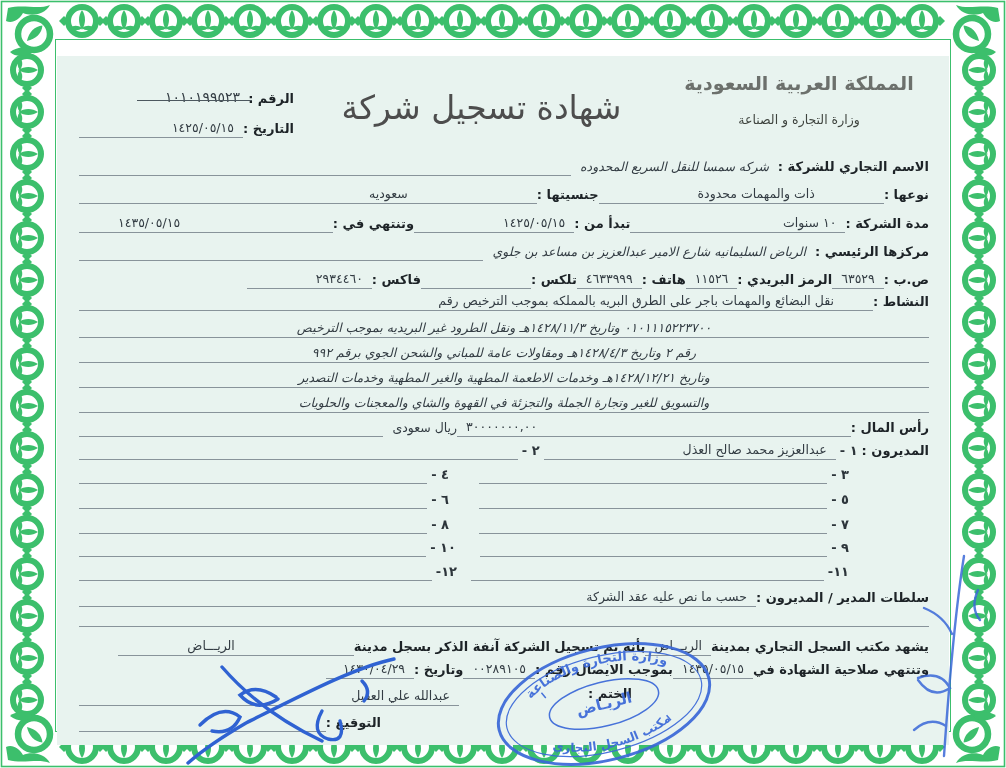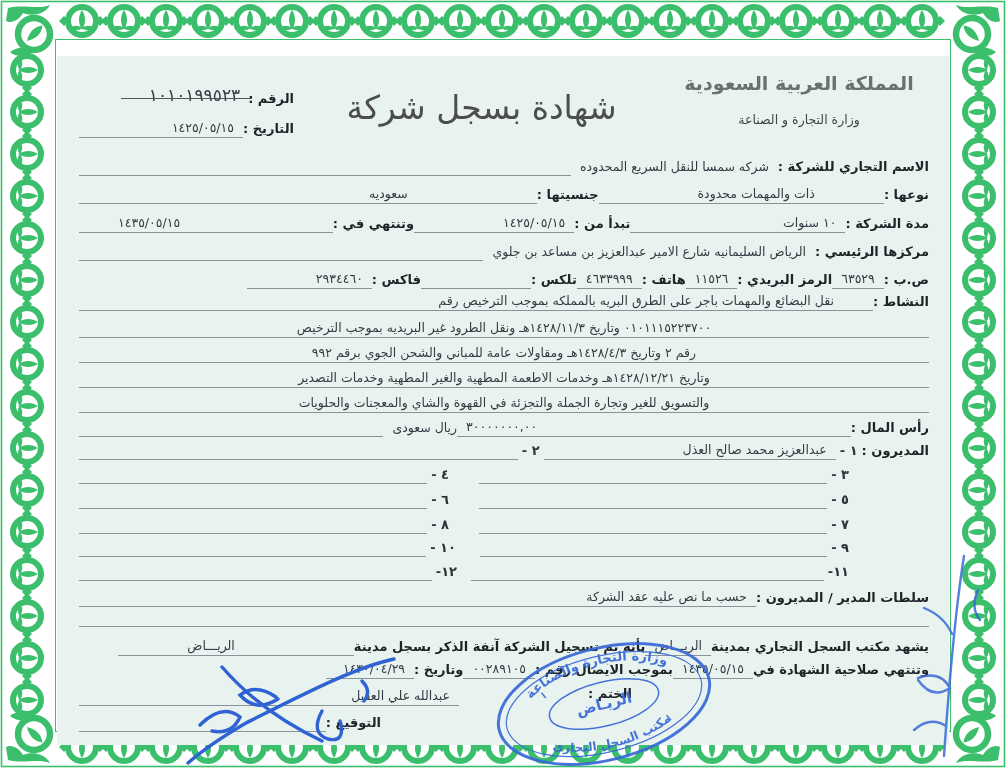--- a/index.html
+++ b/index.html
@@ -10,24 +10,24 @@
   .hdr{display:flex;direction:rtl;height:86px;}
   .ministry{width:260px;text-align:center;padding-top:8px;}
   .kingdom{font-size:19px;font-weight:bold;color:#6c706c;letter-spacing:.5px;}
   .minline{font-size:12.5px;color:#3f443f;margin-top:18px;letter-spacing:2px;}
   .titleblock{flex:1;text-align:center;padding-top:24px;}
   .bigtitle{font-size:33px;color:#4d4d4d;letter-spacing:1px;transform:scaleY(1.05);}
   .numsblock{width:215px;padding-top:14px;font-size:13px;}
   .nrow{display:flex;direction:rtl;align-items:flex-end;height:30px;}
   .lb{font-weight:bold;color:#1d2327;white-space:nowrap;padding-bottom:2px;font-size:13px;}
   .v{color:#333c43;letter-spacing:1.1px;border-bottom:1px solid #88939a;padding:0 9px 2px;white-space:nowrap;font-size:12.5px;}
-  .v.noline{border-bottom:none;}
+  .v.noline{border-bottom:none;font-style:italic;}
   .fill{flex:1;border-bottom:1px solid #88939a;min-width:8px;}
   .row{display:flex;direction:rtl;align-items:flex-end;}
-  .struck{position:relative;color:#333c43;letter-spacing:1.1px;font-size:17px;padding:0 8px 3px;white-space:nowrap;}
+  .struck{position:relative;color:#333c43;letter-spacing:1.1px;font-size:14px;padding:0 8px 3px;white-space:nowrap;}
   .struck::after{content:"";position:absolute;left:-20px;right:-4px;top:56%;border-top:1.3px solid #4d585f;}
   .act-center{text-align:center;}
   .mnum{color:#2c343a;font-weight:bold;white-space:nowrap;padding:0 4px 2px;font-size:13px;}
   .spacer{border-bottom:none;}
   .stamp{position:absolute;left:488px;top:640px;z-index:6;opacity:.92;}
   .seal-label{position:absolute;left:588px;top:686px;z-index:5;font-weight:bold;font-size:13px;color:#1d2327;}
   .sig{position:absolute;left:126px;top:645px;z-index:7;}
   .scribble{position:absolute;left:894px;top:550px;z-index:7;}
 </style>
 </head>
@@ -137,21 +137,21 @@
   </svg>
 
   <div class="paper">
 
     <div class="hdr">
       <div class="ministry">
         <div class="kingdom">المملكة العربية السعودية</div>
         <div class="minline">وزارة التجارة و الصناعة</div>
       </div>
       <div class="titleblock">
-        <span class="bigtitle">شهادة بسجل شركة</span>
+        <span class="bigtitle">شهادة تسجيل شركة</span>
       </div>
       <div class="numsblock">
         <div class="nrow">
           <span class="lb">الرقم :</span>
           <span class="struck">١٠١٠١٩٩٥٢٣</span>
         </div>
         <div class="nrow">
           <span class="lb">التاريخ :</span>
           <span class="v">١٤٢٥/٠٥/١٥</span>
           <span class="fill"></span>

